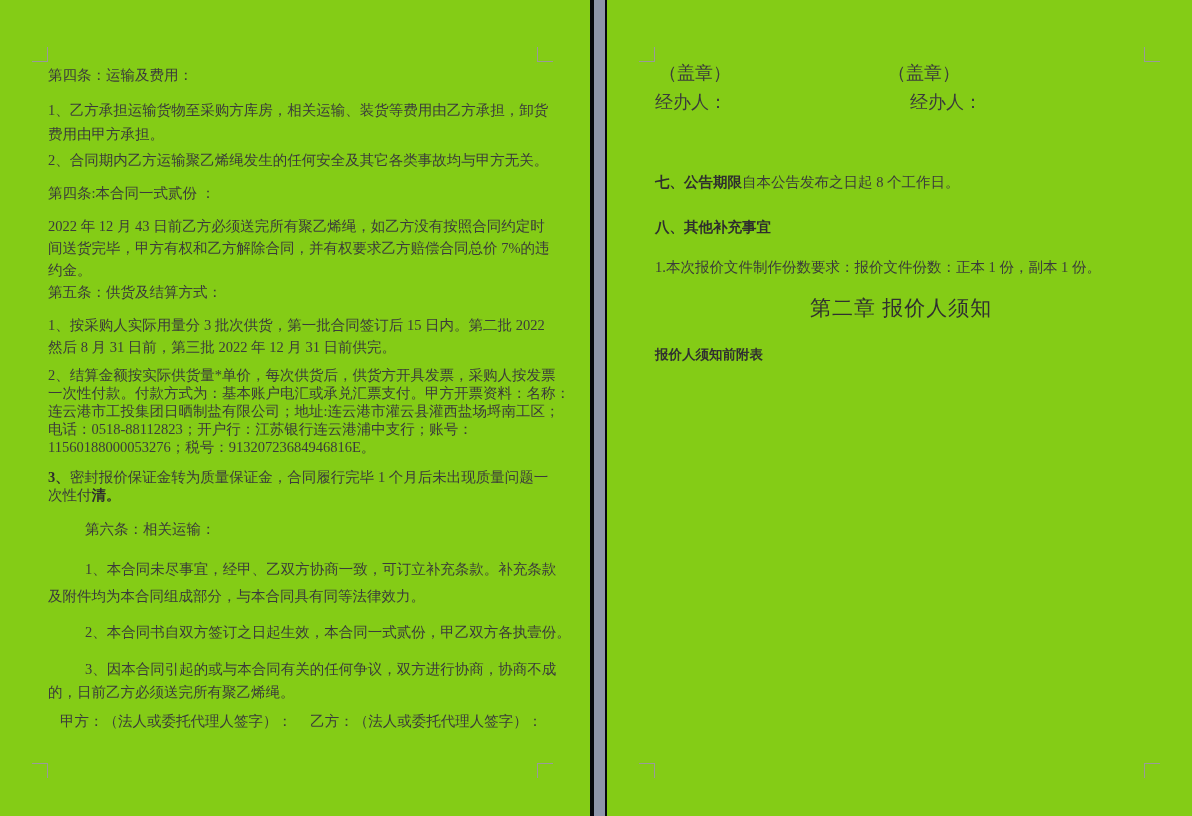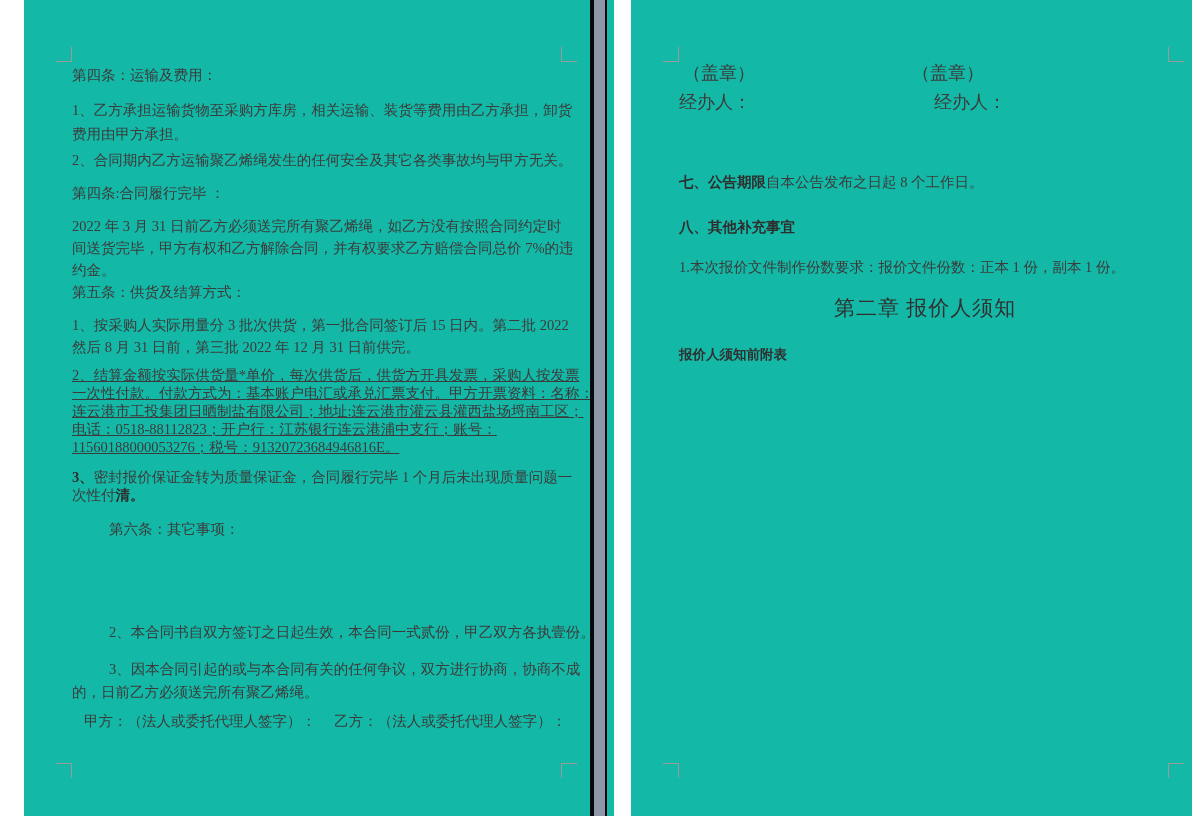--- a/index.html
+++ b/index.html
@@ -4,21 +4,21 @@
 <style>
   html,body{margin:0;padding:0;}
   body{
     width:1192px;height:816px;overflow:hidden;
     background:#ffffff;
     font-family:"Liberation Serif","DejaVu Serif",serif;
   }
   #screen{position:relative;width:1192px;height:816px;background:#ffffff;}
 
   
-  .page{position:absolute;top:0;bottom:0;background:#14b8a6;margin-left:24px;}
+  .page{position:absolute;top:0;bottom:0;background:#84cc16;}
   #left-page{left:0;width:590px;}
   #right-page{left:607px;width:585px;}
 
   
   #page-divider{
     position:absolute;top:0;bottom:0;left:590px;width:11px;
     background:#8e96aa;
     border-left:4px solid #06080d;
     border-right:2px solid #06080d;
   }
@@ -40,21 +40,21 @@
   .para .b{font-weight:bold;color:#2e2e2e;}
 
   
   .lp0{top:64px;}
   .lp1{top:98px;line-height:24px;}
   .lp2{top:149px;}
   .lp3{top:182px;}
   .lp4{top:215px;line-height:22px;}
   .lp5{top:281px;}
   .lp6{top:314px;line-height:22px;}
-  .lp7{top:366px;line-height:18px;text-decoration:underline;}
+  .lp7{top:366px;line-height:18px;}
   .lp8{top:468px;line-height:18px;}
   .lp9{top:518px;margin-left:37px;}
   .lp10{top:556px;line-height:27px;}
   .lp11{top:621px;margin-left:37px;}
   .lp12{top:658px;line-height:23px;}
   .lp13{top:710px;margin-left:12px;}
   .ti .line:first-child{text-indent:37px;}
 
   
   .rp-abs{position:absolute;color:#3b3b3b;font-size:18px;line-height:18px;white-space:nowrap;}
@@ -91,24 +91,24 @@
         <div class="line"><span>第四条：运输及费用：</span></div>
       </div>
     <div class="para lp1">
         <div class="line"><span>1、乙方承担运输货物至采购方库房，相关运输、装货等费用由乙方承担，卸货</span></div>
         <div class="line"><span>费用由甲方承担。</span></div>
       </div>
     <div class="para lp2">
         <div class="line"><span>2、合同期内乙方运输聚乙烯绳发生的任何安全及其它各类事故均与甲方无关。</span></div>
       </div>
     <div class="para lp3">
-        <div class="line"><span>第四条:合同履行完毕 ：</span></div>
+        <div class="line"><span>第四条:本合同一式贰份 ：</span></div>
       </div>
     <div class="para lp4">
-        <div class="line"><span>2022 年 3 月 31 日前乙方必须送完所有聚乙烯绳，如乙方没有按照合同约定时</span></div>
+        <div class="line"><span>2022 年 12 月 43 日前乙方必须送完所有聚乙烯绳，如乙方没有按照合同约定时</span></div>
         <div class="line"><span>间送货完毕，甲方有权和乙方解除合同，并有权要求乙方赔偿合同总价 7%的违</span></div>
         <div class="line"><span>约金。</span></div>
       </div>
     <div class="para lp5">
         <div class="line"><span>第五条：供货及结算方式：</span></div>
       </div>
     <div class="para lp6">
         <div class="line"><span>1、按采购人实际用量分 3 批次供货，第一批合同签订后 15 日内。第二批 2022</span></div>
         <div class="line"><span>然后 8 月 31 日前，第三批 2022 年 12 月 31 日前供完。</span></div>
       </div>
@@ -117,21 +117,25 @@
         <div class="line"><span>一次性付款。付款方式为：基本账户电汇或承兑汇票支付。甲方开票资料：名称：</span></div>
         <div class="line"><span>连云港市工投集团日晒制盐有限公司；地址:连云港市灌云县灌西盐场埒南工区；</span></div>
         <div class="line"><span>电话：0518-88112823；开户行：江苏银行连云港浦中支行；账号：</span></div>
         <div class="line"><span>11560188000053276；税号：91320723684946816E。</span></div>
       </div>
     <div class="para lp8">
         <div class="line"><span class="b">3、</span><span>密封报价保证金转为质量保证金，合同履行完毕 1 个月后未出现质量问题一</span></div>
         <div class="line"><span>次性付</span><span class="b">清。</span></div>
       </div>
     <div class="para lp9">
-        <div class="line"><span>第六条：其它事项：</span></div>
+        <div class="line"><span>第六条：相关运输：</span></div>
+      </div>
+    <div class="para lp10 ti">
+        <div class="line"><span>1、本合同未尽事宜，经甲、乙双方协商一致，可订立补充条款。补充条款</span></div>
+        <div class="line"><span>及附件均为本合同组成部分，与本合同具有同等法律效力。</span></div>
       </div>
     <div class="para lp11">
         <div class="line"><span>2、本合同书自双方签订之日起生效，本合同一式贰份，甲乙双方各执壹份。</span></div>
       </div>
     <div class="para lp12 ti">
         <div class="line"><span>3、因本合同引起的或与本合同有关的任何争议，双方进行协商，协商不成</span></div>
         <div class="line"><span>的，日前乙方必须送完所有聚乙烯绳。</span></div>
       </div>
     <div class="para lp13">
         <div class="line"><span>甲方：（法人或委托代理人签字）：　 乙方：（法人或委托代理人签字）：</span></div>

